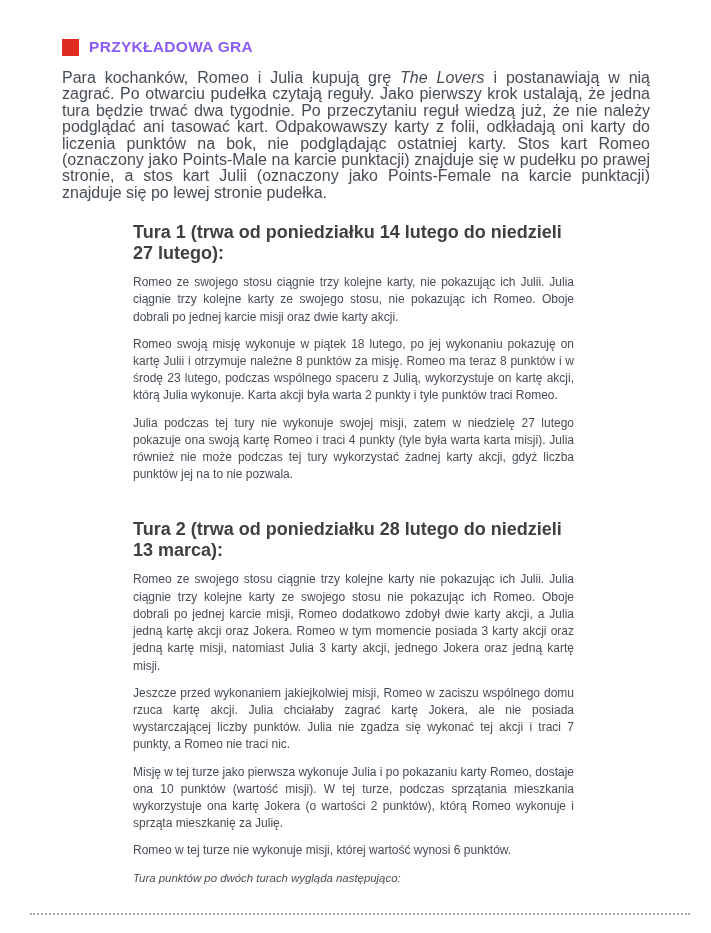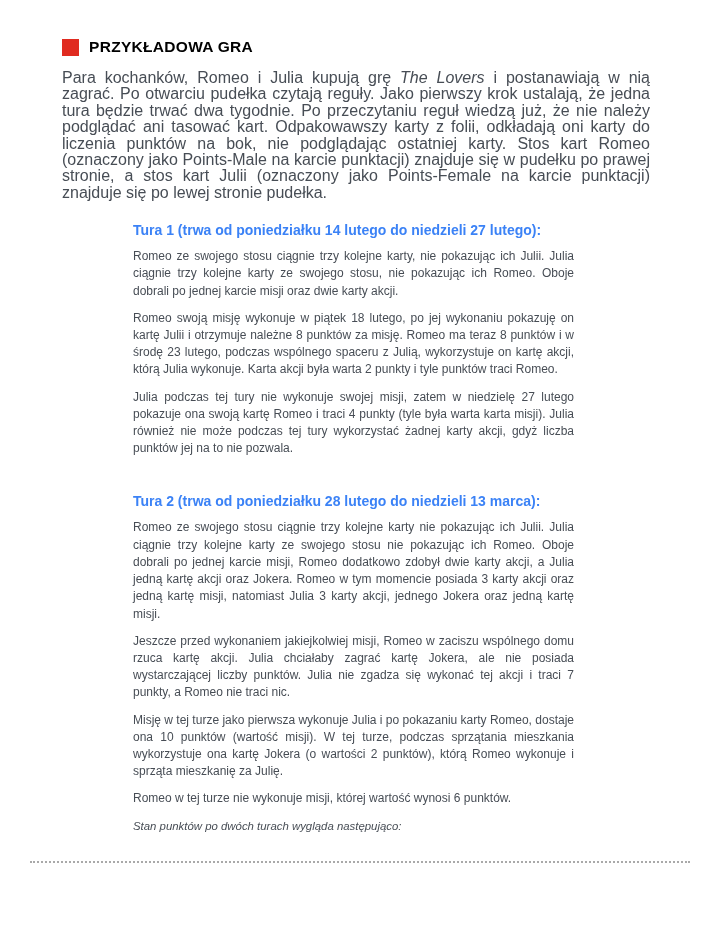--- a/index.html
+++ b/index.html
@@ -29,41 +29,41 @@
   .red-square {
     width: 17px;
     height: 17px;
     background: #e02b20;
     flex: 0 0 auto;
   }
   .doc-title {
     font-size: 15.5px;
     font-weight: bold;
     letter-spacing: 0.3px;
-    color: #000000;
+    color: #8b5cf6;
   }
   
   .intro {
     margin-top: 14px;
     width: 588px;
     font-size: 16px;
     line-height: 16.4px;
     text-align: justify;
   }
   .intro .em { font-style: italic; }
   
   .turns {
     margin: 21px 0 0 71px;
     width: 441px;
   }
   .turn + .turn { margin-top: 36px; }
   .turn-heading {
-    font-size: 14px;
+    font-size: 18px;
     font-weight: bold;
-    color: #3b82f6;
+    color: #404040;
   }
   .turn p {
     margin: 10px 0 0 0;
     font-size: 12px;
     line-height: 17.2px;
     text-align: justify;
   }
   .score-note {
     margin-top: 10px;
     font-style: italic;
@@ -103,21 +103,21 @@
       </div>
     </div>
 
     <div class="turn">
       <div class="turn-heading">Tura 2 (trwa od poniedziałku 28 lutego do niedzieli 13 marca):</div>
       <p>Romeo ze swojego stosu ciągnie trzy kolejne karty nie pokazując ich Julii. Julia ciągnie trzy kolejne karty ze swojego stosu nie pokazując ich Romeo. Oboje dobrali po jednej karcie misji, Romeo dodatkowo zdobył dwie karty akcji, a Julia jedną kartę akcji oraz Jokera. Romeo w tym momencie posiada 3 karty akcji oraz jedną kartę misji, natomiast Julia 3 karty akcji, jednego Jokera oraz jedną kartę misji.</p>
       <p>Jeszcze przed wykonaniem jakiejkolwiej misji, Romeo w zaciszu wspólnego domu rzuca kartę akcji. Julia chciałaby zagrać kartę Jokera, ale nie posiada wystarczającej liczby punktów. Julia nie zgadza się wykonać tej akcji i traci 7 punkty, a Romeo nie traci nic.</p>
       <p>Misję w tej turze jako pierwsza wykonuje Julia i po pokazaniu karty Romeo, dostaje ona 10 punktów (wartość misji). W tej turze, podczas sprzątania mieszkania wykorzystuje ona kartę Jokera (o wartości 2 punktów), którą Romeo wykonuje i sprząta mieszkanię za Julię.</p>
       <p>Romeo w tej turze nie wykonuje misji, której wartość wynosi 6 punktów.</p>
       <div class="score-note">
-        <div class="note-line">Stan punktów po dwóch turach wygląda następująco:</div>
+        <div class="note-line">Tura punktów po dwóch turach wygląda następująco:</div>
       </div>
     </div>
 
   </div>
 
   <div class="dotted-rule"></div>
 
 </div>
 
 </body></html>

